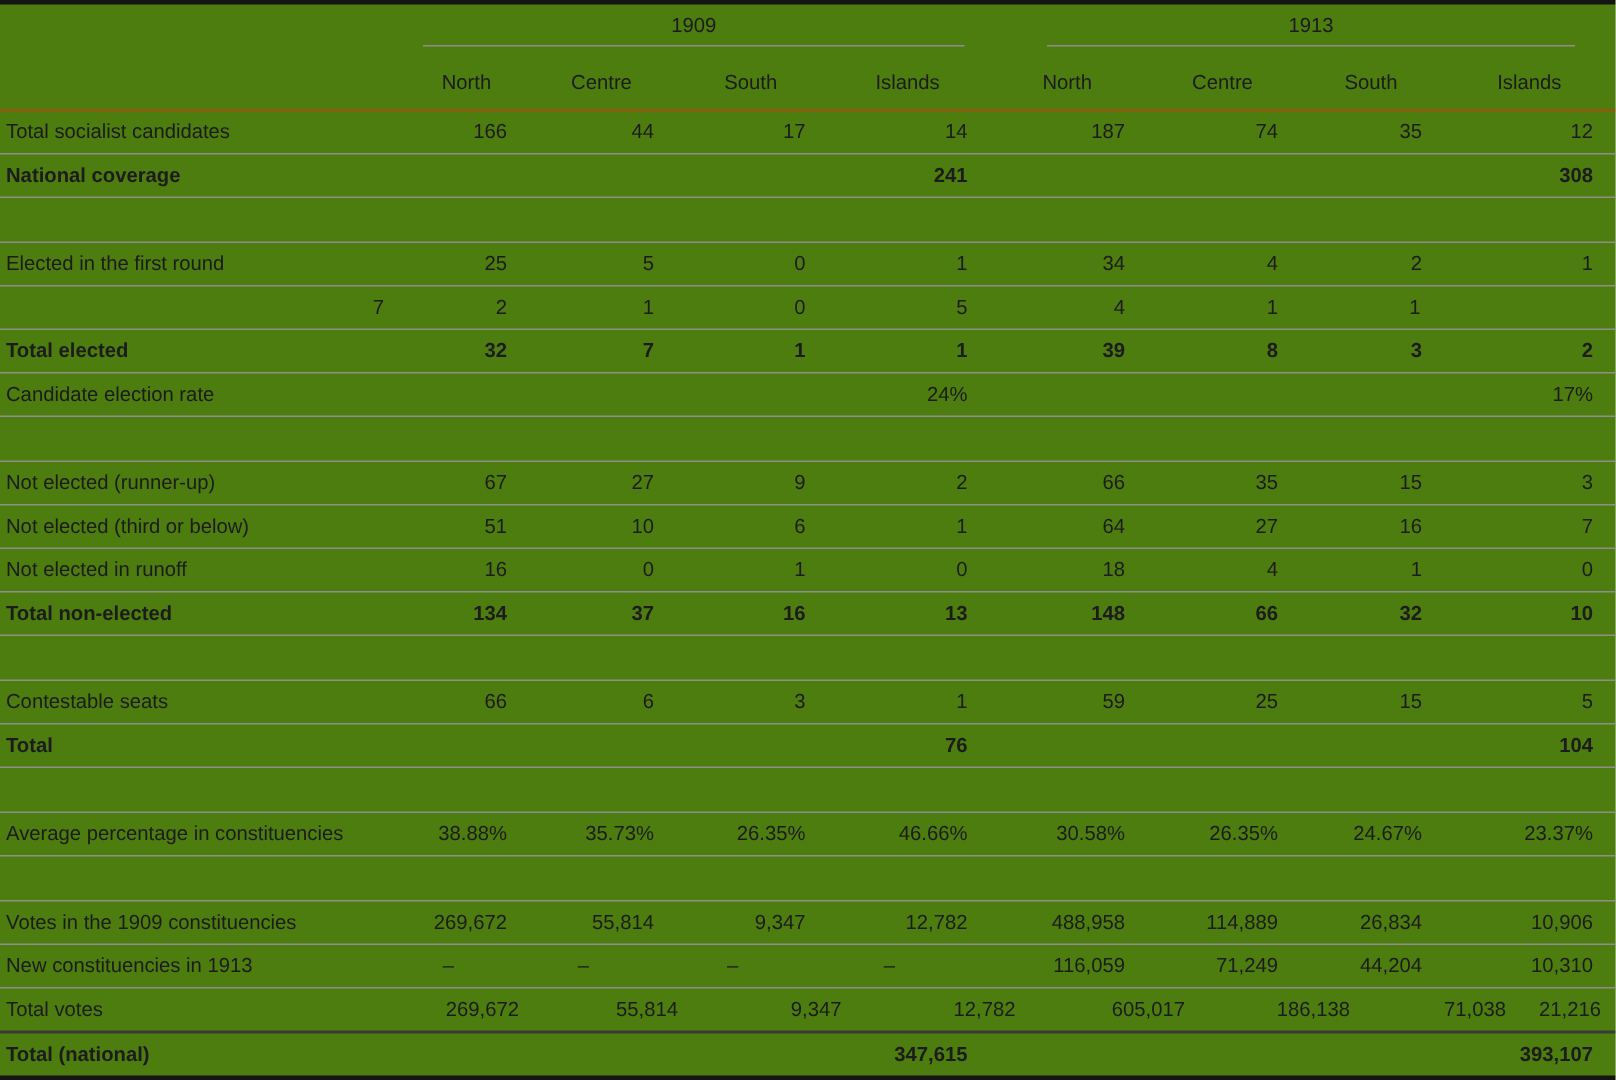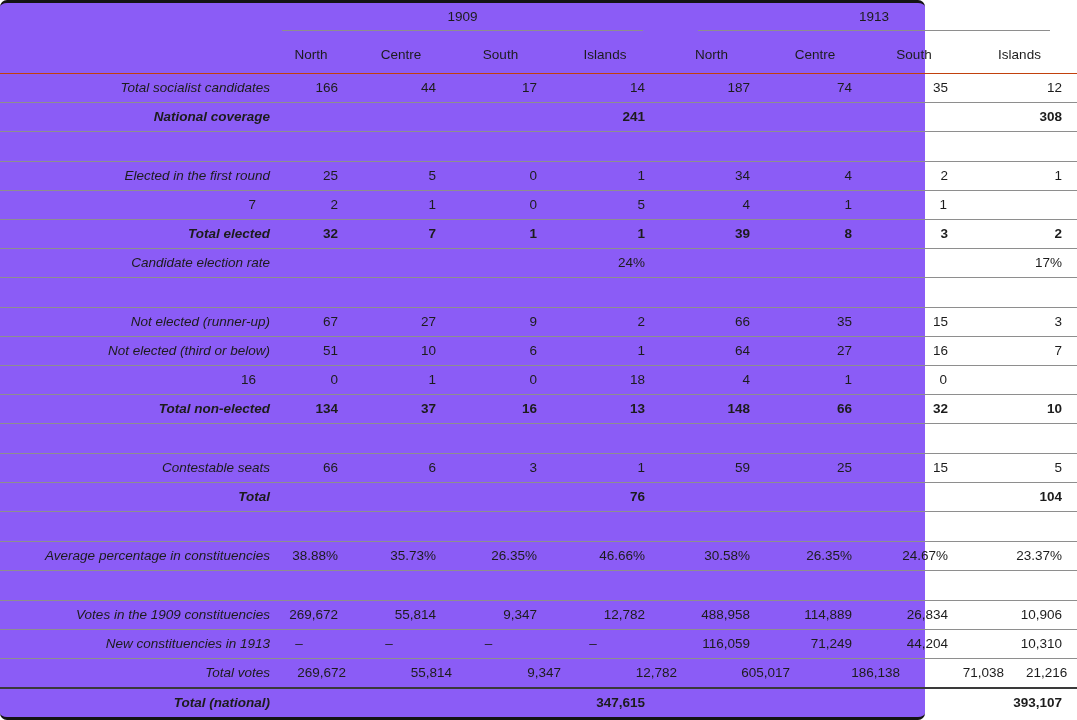--- a/index.html
+++ b/index.html
@@ -4,44 +4,43 @@
 <style>
   * { box-sizing: border-box; margin: 0; padding: 0; }
   html, body { background: #ffffff; }
   body {
     width: 1077px; height: 720px;
     font-family: "Liberation Sans", sans-serif;
     color: #1c1c1c;
     overflow: hidden;
   }
   .table-wrap {
-    width: 925px; height: 720px;
-    background: #8b5cf6;
+    width: 1077px; height: 720px;
+    background: #4d7c0f;
     border-top: 3px solid #141414;
     border-bottom: 3px solid #141414;
-    border-radius: 7px;
   }
   .row {
     display: grid;
     grid-template-columns: 270px 82px 98px 101px 108px 105px 102px 96px 1fr;
     align-items: center;
     width: 1077px;
   }
   .year-row { height: 28px; border-bottom: none; }
   .year-group {
     height: 100%;
     display: flex; align-items: center; justify-content: center;
     border-bottom: 1px solid #8e8e8e;
     font-size: 13.5px;
   }
   .year-group.g1 { grid-column: 2 / 6; margin: 0 16px 0 12px; }
   .year-group.g2 { grid-column: 6 / 10; margin: 0 27px 0 39px; align-items: center; }
   .head-row { height: 43px; border-bottom: 1px solid #c2410c; }
   .cell { font-size: 13.5px; line-height: 1; white-space: nowrap; }
-  .cell.label { padding-left: 4px; text-align: right; font-style: italic; }
+  .cell.label { padding-left: 4px; text-align: left; }
   .cell.head { text-align: center; padding-top: 6px; }
   .cell.num { text-align: right; padding-right: 14px; font-variant-numeric: tabular-nums; }
   .cell.num:last-child { padding-right: 15px; }
   .cell.num.dash { text-align: center; padding-right: 24px; }
   .row.data { height: 29px; border-bottom: 1px solid #8e8e8e; }
   .row.data.bold .cell { font-weight: 700; }
   .row.data.heavy-bottom { height: 30px; border-bottom: 2px solid #3a3a3a; gap: 8px; }
   .row.data.last { height: 28px; border-bottom: none; }
   .row.spacer { height: 30px; border-bottom: 1px solid #8e8e8e; }
 </style>
@@ -156,20 +155,21 @@
         <div class="cell num">51</div>
         <div class="cell num">10</div>
         <div class="cell num">6</div>
         <div class="cell num">1</div>
         <div class="cell num">64</div>
         <div class="cell num">27</div>
         <div class="cell num">16</div>
         <div class="cell num">7</div>
       </div>
       <div class="row data">
+        <div class="cell label">Not elected in runoff</div>
         <div class="cell num">16</div>
         <div class="cell num">0</div>
         <div class="cell num">1</div>
         <div class="cell num">0</div>
         <div class="cell num">18</div>
         <div class="cell num">4</div>
         <div class="cell num">1</div>
         <div class="cell num">0</div>
       </div>
       <div class="row data bold">

